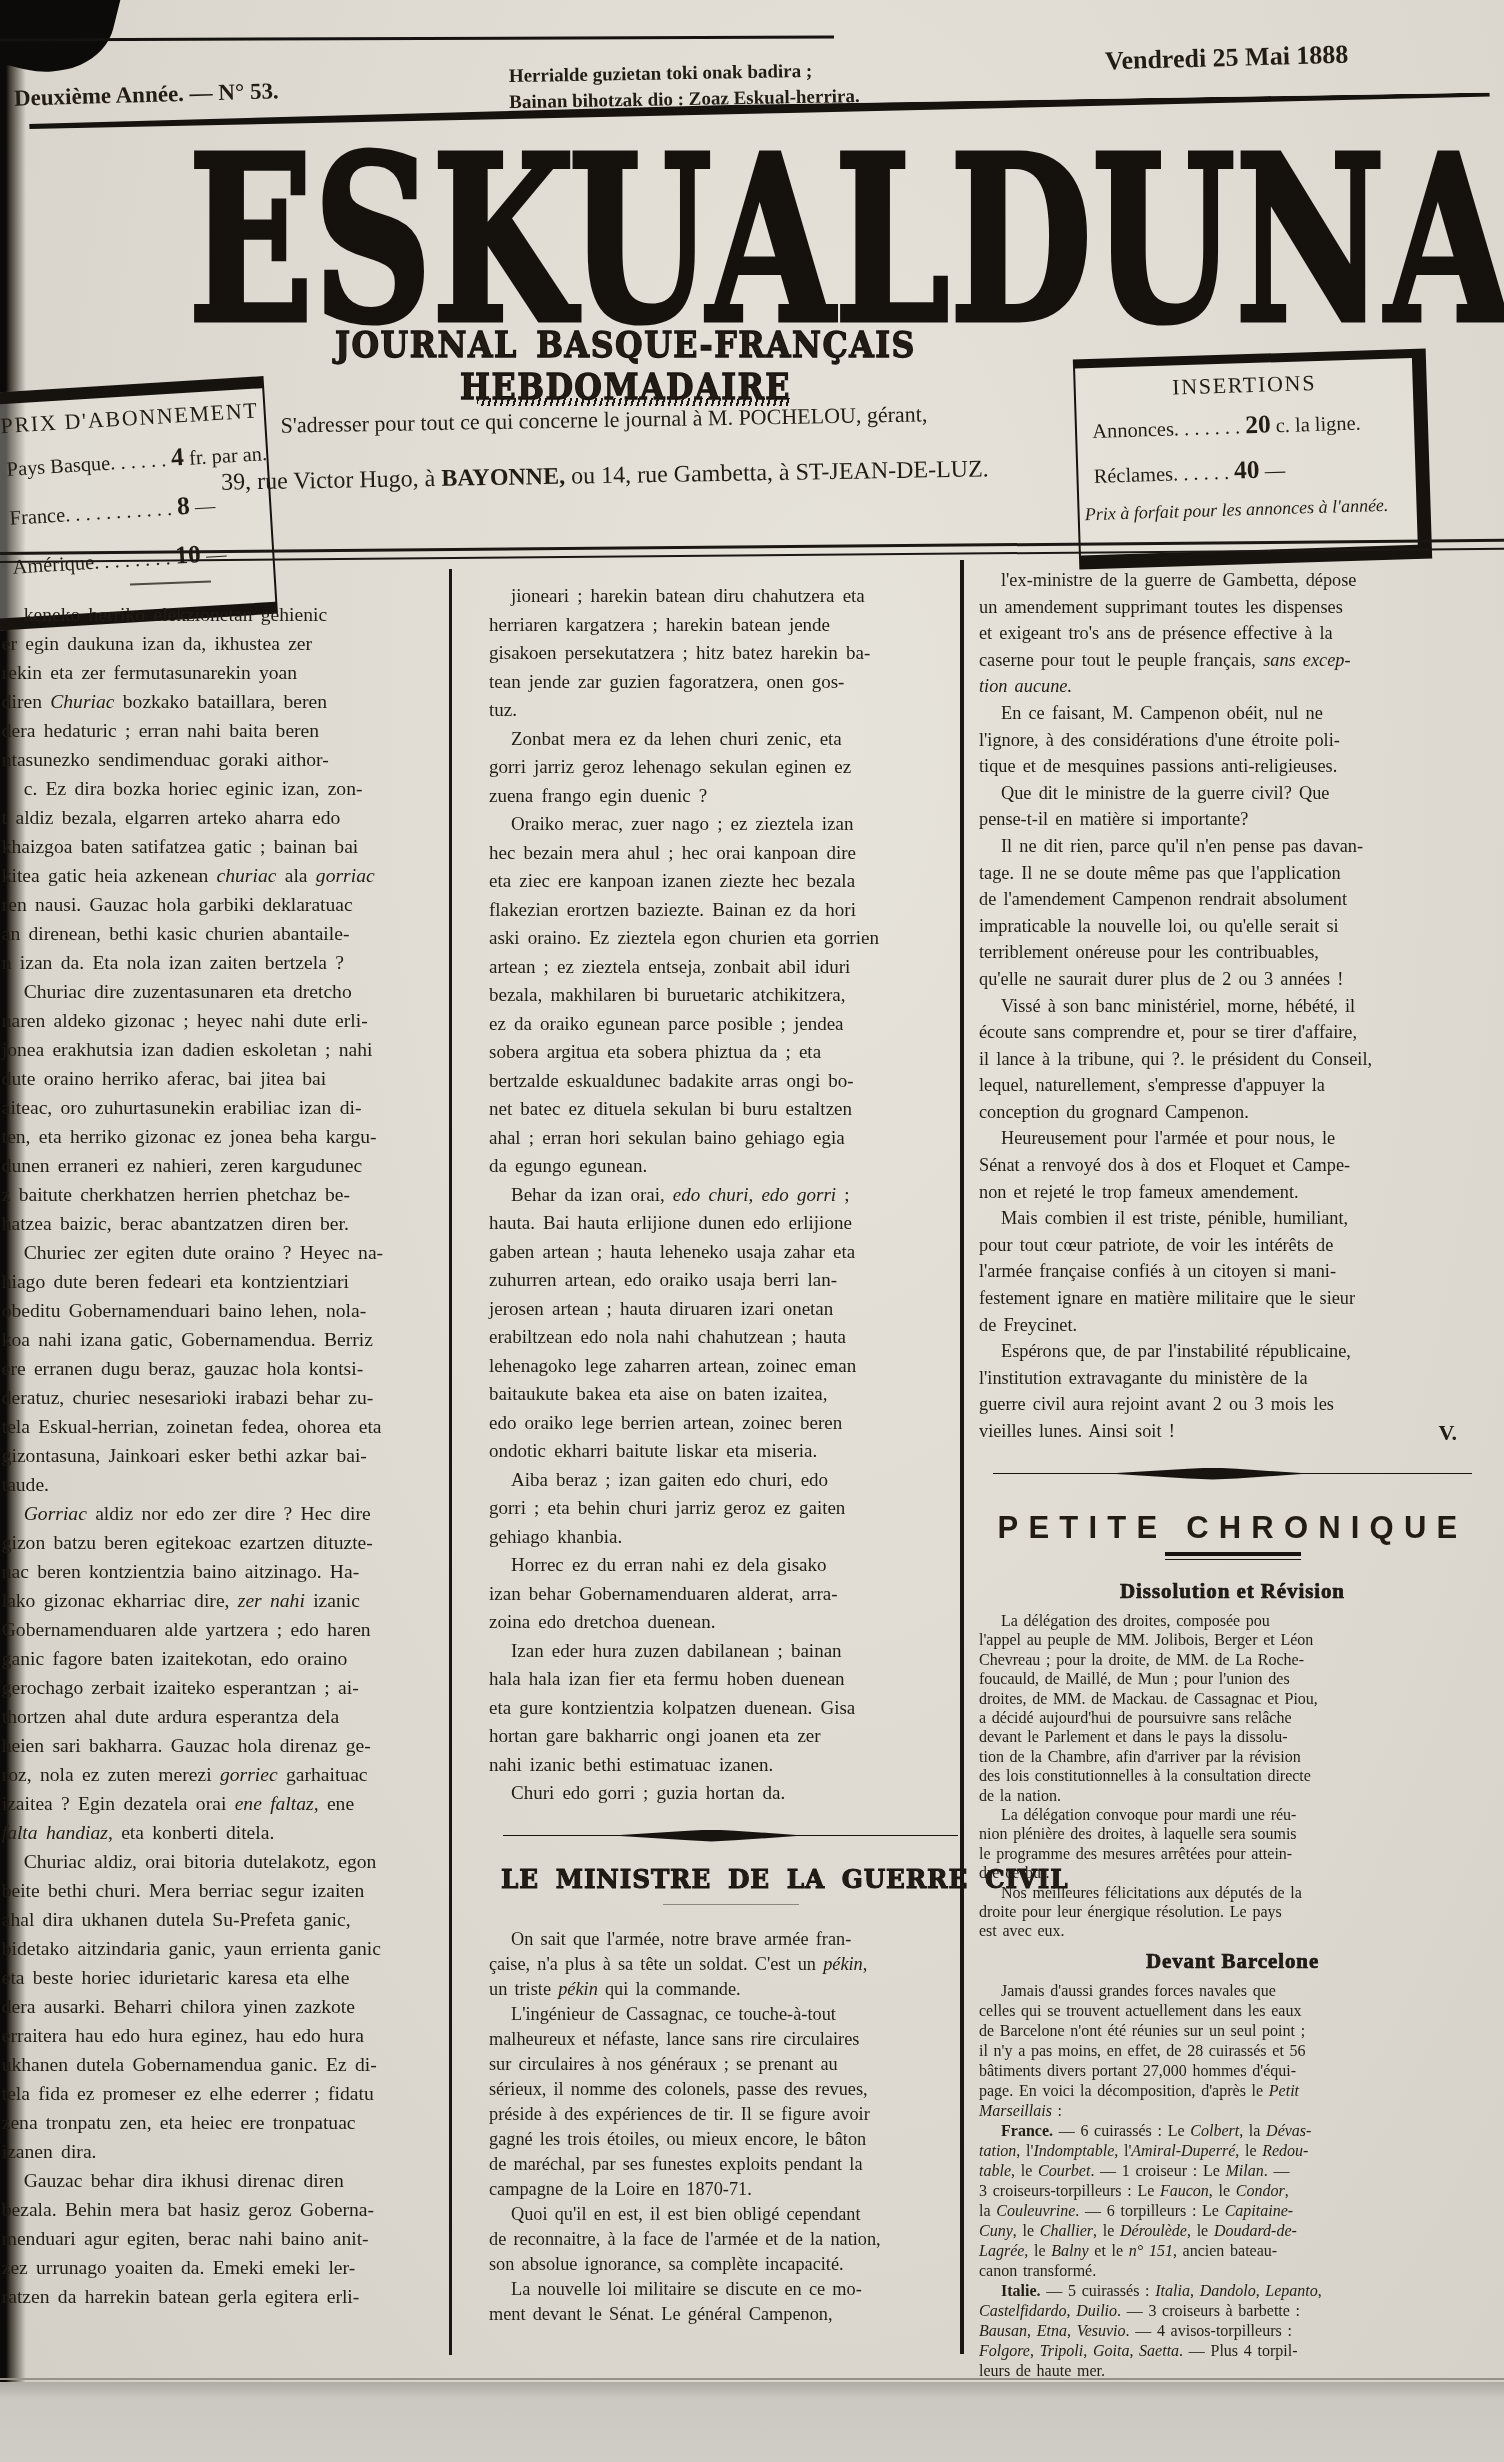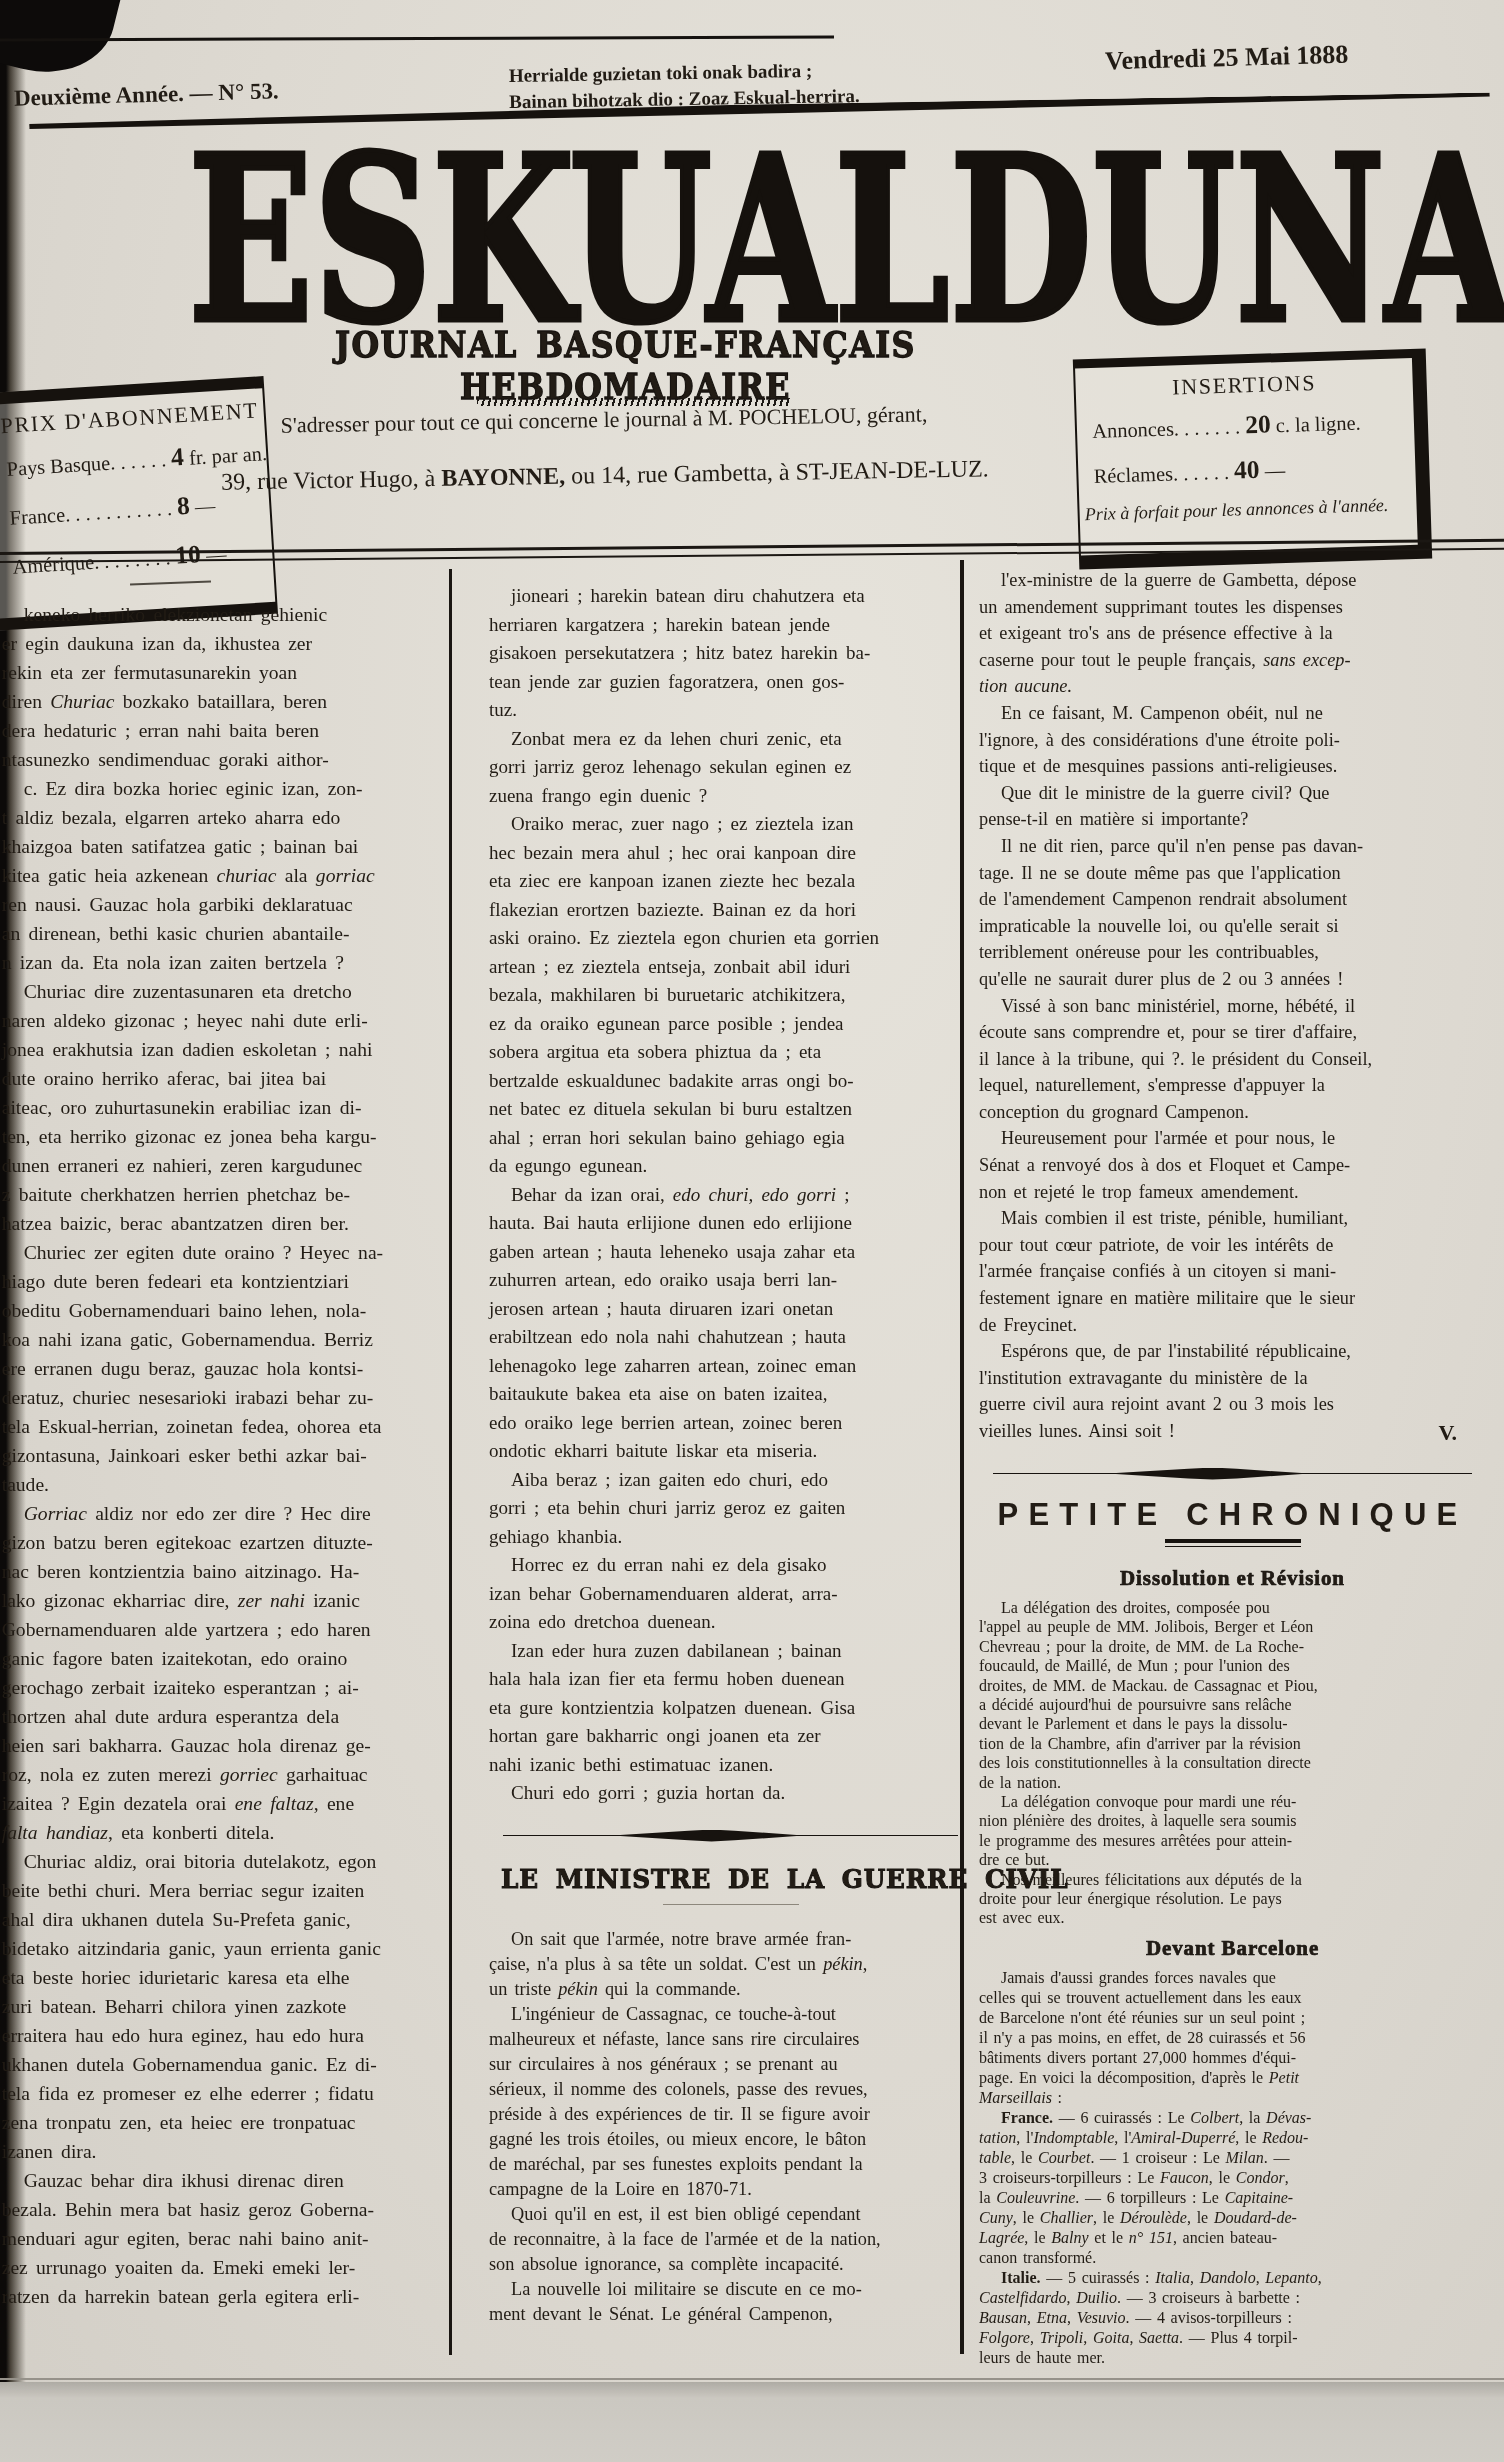--- a/index.html
+++ b/index.html
@@ -81,21 +81,21 @@
   .orn .l{position:absolute;top:5.1px;left:0;right:0;height:1.7px;background:#17130f;}
   .orn .s{position:absolute;top:0;left:24%;width:42%;height:12px;background:#17130f;
         clip-path:polygon(0 50%,40% 10%,52% 0,64% 10%,100% 50%,64% 90%,52% 100%,40% 90%);}
   .sec-title{font-family:"DejaVu Serif", serif;font-weight:bold;font-size:26px;letter-spacing:0.9px;word-spacing:7.7px;
         text-align:center;margin-top:22px;white-space:nowrap;transform:scaleX(.95);-webkit-text-stroke:1px #17130f;}
   .hairline{height:1.7px;background:#8d877c;width:136px;margin:10.2px auto 0;}
   .french{margin-top:22px;}
 
   .sig{font-size:22px;font-weight:bold;text-align:right;padding-right:29px;margin-top:-25px;}
   .chron-title{font-family:"Liberation Sans", sans-serif;font-weight:bold;font-size:31px;letter-spacing:10.2px;
-        text-align:center;margin-top:17px;white-space:nowrap;}
+        text-align:center;margin-top:30px;white-space:nowrap;}
   .dblrule{width:136px;margin:6.8px auto 0;height:7.7px;box-sizing:border-box;
         border-top:4.3px solid #17130f;border-bottom:1.7px solid #17130f;}
   .subhead{font-weight:bold;font-size:21px;letter-spacing:0.9px;text-align:center;margin-top:19px;
         -webkit-text-stroke:0.7px #17130f;}
   .subhead2{margin-top:8.5px;}
   .chron{margin-top:6.8px;}
   .chron2{margin-top:6.8px;}
 </style>
 </head>
 <body>
@@ -190,21 +190,21 @@
         <div class="tl">thortzen ahal dute ardura esperantza dela</div>
         <div class="tl">heien sari bakharra. Gauzac hola direnaz ge-</div>
         <div class="tl">roz, nola ez zuten merezi <i>gorriec</i> garhaituac</div>
         <div class="tl">izaitea ? Egin dezatela orai <i>ene faltaz</i>, ene</div>
         <div class="tl"><i>falta handiaz</i>, eta konberti ditela.</div>
         <div class="tl pi">Churiac aldiz, orai bitoria dutelakotz, egon</div>
         <div class="tl">beite bethi churi. Mera berriac segur izaiten</div>
         <div class="tl">ahal dira ukhanen dutela Su-Prefeta ganic,</div>
         <div class="tl">bidetako aitzindaria ganic, yaun errienta ganic</div>
         <div class="tl">eta beste horiec idurietaric karesa eta elhe</div>
-        <div class="tl">zuri batean. Beharri chilora yinen zazkote</div>
+        <div class="tl">dera ausarki. Beharri chilora yinen zazkote</div>
         <div class="tl">erraitera hau edo hura eginez, hau edo hura</div>
         <div class="tl">ukhanen dutela Gobernamendua ganic. Ez di-</div>
         <div class="tl">tela fida ez promeser ez elhe ederrer ; fidatu</div>
         <div class="tl">zena tronpatu zen, eta heiec ere tronpatuac</div>
         <div class="tl">izanen dira.</div>
         <div class="tl pi">Gauzac behar dira ikhusi direnac diren</div>
         <div class="tl">bezala. Behin mera bat hasiz geroz Goberna-</div>
         <div class="tl">menduari agur egiten, berac nahi baino anit-</div>
         <div class="tl">zez urrunago yoaiten da. Emeki emeki ler-</div>
         <div class="tl">ratzen da harrekin batean gerla egitera erli-</div>

